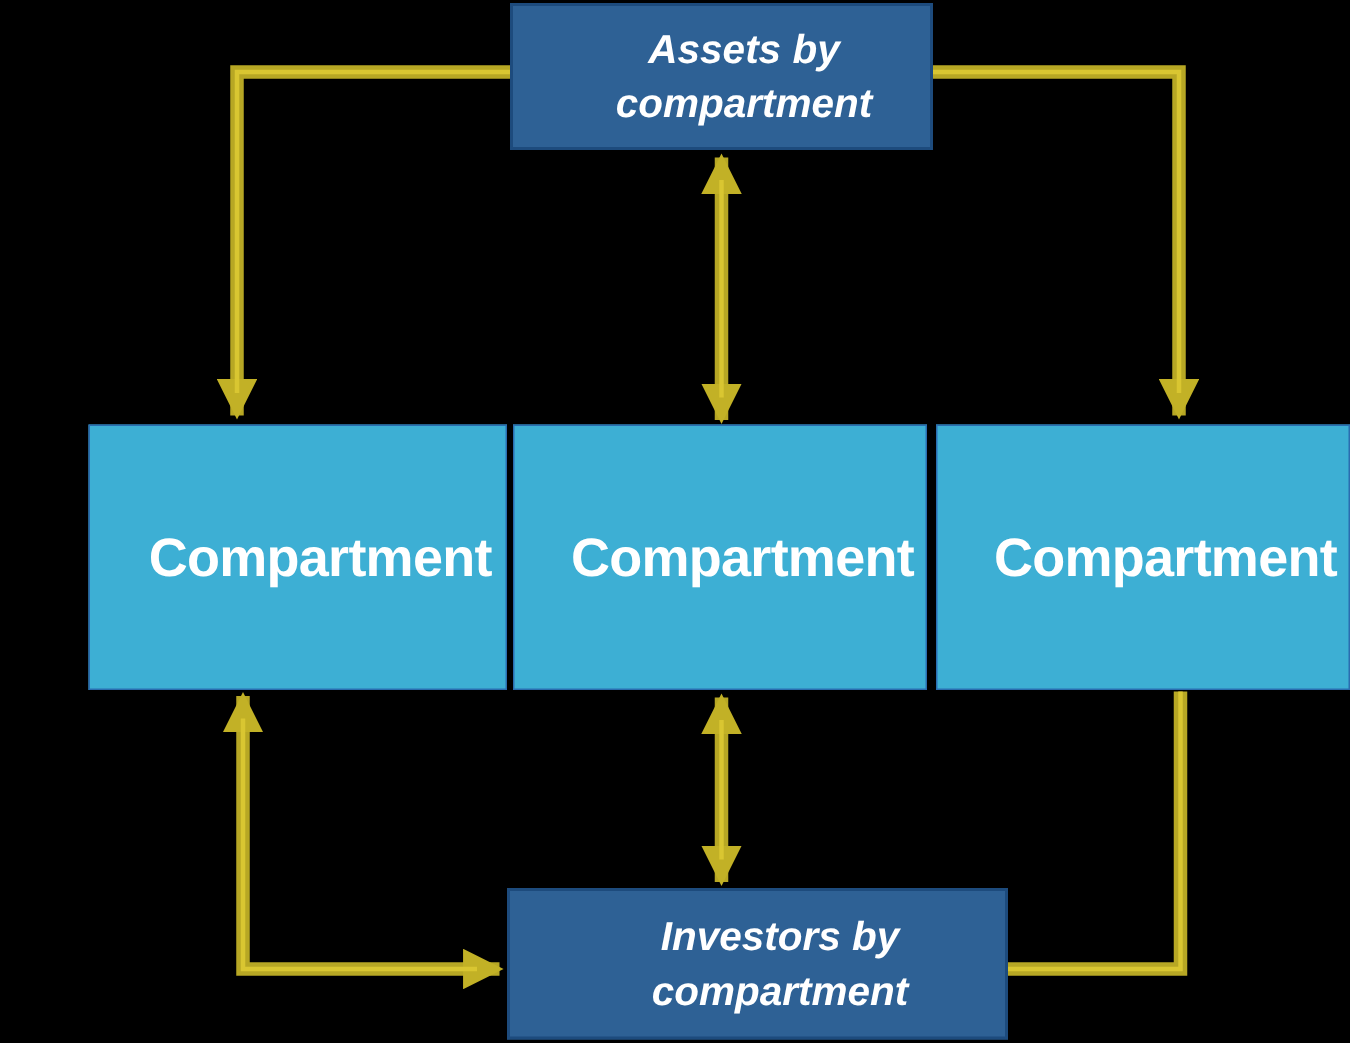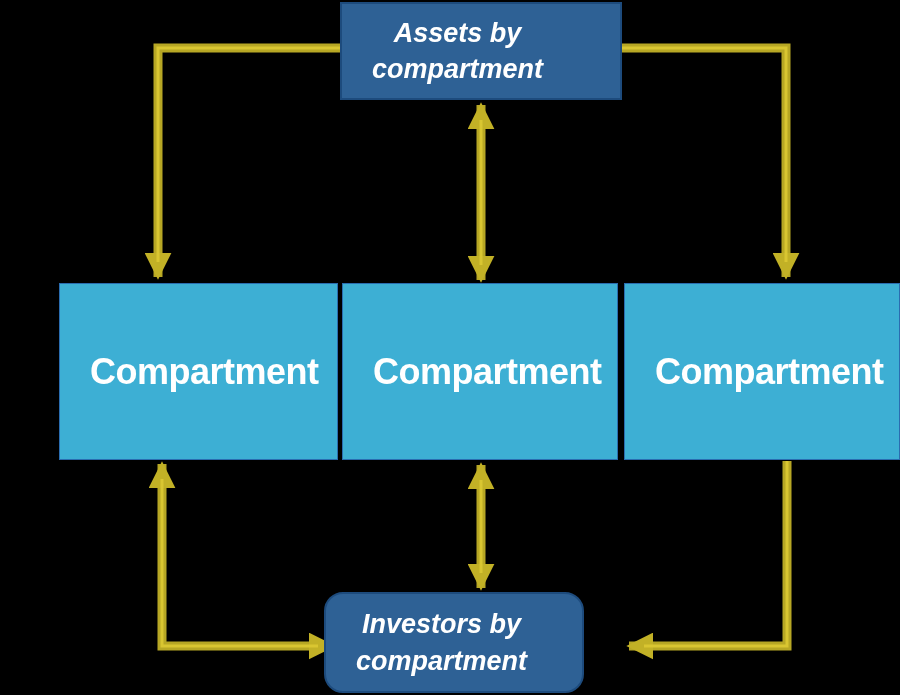--- a/index.html
+++ b/index.html
@@ -16,21 +16,21 @@
   html,body{margin:0;padding:0;background:var(--background);}
   .canvas{
     position:relative;
     width:900px;height:695px;
     background:var(--background);
     overflow:hidden;
     font-family:"Liberation Sans", sans-serif;
   }
   .node{
     position:absolute;
-    display:flex;align-items:center;justify-content:flex-start;
+    display:flex;align-items:center;justify-content:center;
     text-align:center;
     box-sizing:border-box;
     color:var(--text-white);
     padding-left:30px;
   }
   .node-label{white-space:pre-line;}
   .node.dark{
     background:var(--node-dark-blue);
     border:2px solid var(--node-dark-border);
     font-size:27px;font-weight:bold;font-style:italic;
@@ -39,21 +39,21 @@
   .node.cyan{
     background:var(--node-cyan);
     border:1px solid var(--node-cyan-border);
     font-size:36px;font-weight:bold;
     letter-spacing:-0.5px;
   }
   .node-assets{left:340px;top:2px;width:282px;height:98px;}
   .node-compartment-left{left:59px;top:283px;width:279px;height:177px;}
   .node-compartment-middle{left:342px;top:283px;width:276px;height:177px;}
   .node-compartment-right{left:624px;top:283px;width:276px;height:177px;}
-  .node-investors{left:324px;top:592px;width:260px;height:101px;border-radius:19px;}
+  .node-investors{left:338px;top:592px;width:334px;height:101px;}
   svg.arrows{
     position:absolute;left:0;top:0;width:900px;height:695px;
     pointer-events:none;
   }
   svg.arrows .base{
     fill:none;
     stroke:var(--arrow-yellow-dark);
     stroke-width:9;
     stroke-linejoin:miter;
   }

